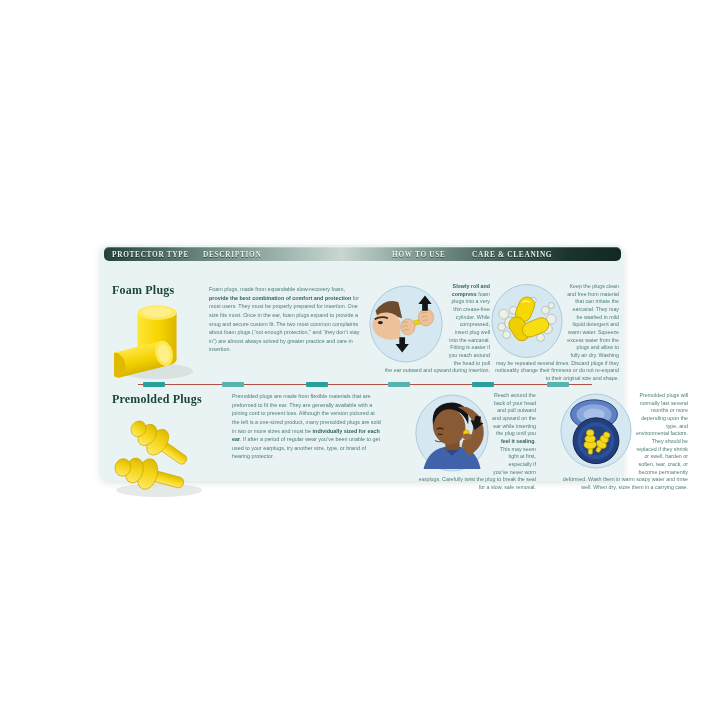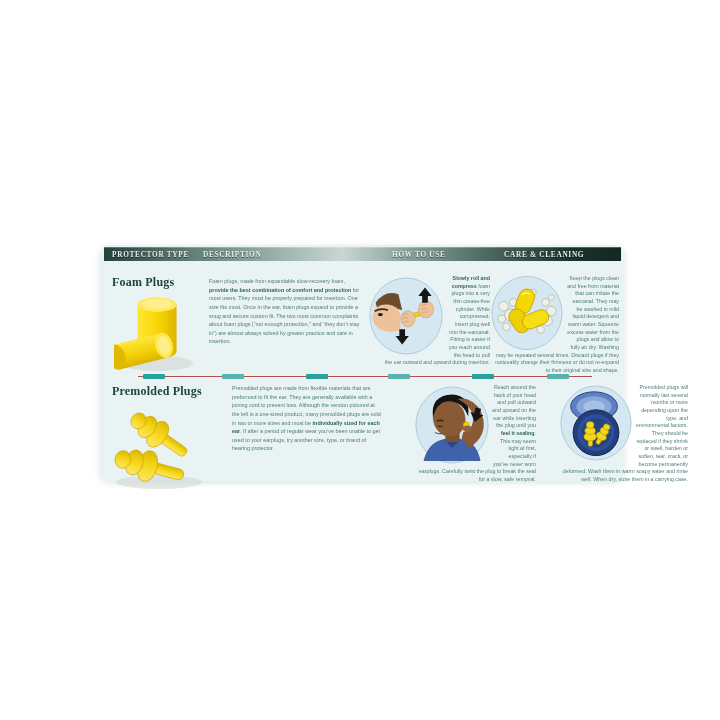--- a/index.html
+++ b/index.html
@@ -1,28 +1,28 @@
 <!DOCTYPE html>
 <html><head>
 <meta charset="utf-8">
 <style>
   html,body{margin:0;padding:0;}
   body{width:720px;height:720px;background:#ffffff;position:relative;overflow:hidden;
        font-family:"Liberation Sans",sans-serif;}
   .card{position:absolute;left:100px;top:245px;width:524px;height:236px;
         background:#e9f3f4;border-radius:9px;box-shadow:0 2px 7px rgba(70,100,95,.18);}
-  .header-bar{position:relative;margin:2px 3px 0 4px;height:13px;border-radius:0;
+  .header-bar{position:relative;margin:2px 3px 0 4px;height:13px;border-radius:5px;
         background:linear-gradient(to right,#24423c 0%,#5e7c74 16%,#aabfb9 38%,#c9d6d1 46%,
                    #8ba59e 58%,#46625a 76%,#1b332e 90%,#122822 100%);
         border-top:1px solid rgba(255,255,255,.25);}
   .hlabel{position:absolute;top:2px;font-family:"Liberation Serif",serif;font-weight:bold;
         font-size:7.3px;letter-spacing:.7px;color:#e9f1ee;text-shadow:0 .5px .5px rgba(0,0,0,.55);
         white-space:nowrap;}
-  .hl0{left:8px}.hl1{left:99px}.hl2{left:288px}.hl3{left:400px}
-  .rows{padding-top:10px;}
+  .hl0{left:8px}.hl1{left:99px}.hl2{left:288px}.hl3{left:368px}
+  .rows{padding-top:18px;}
   .trow{display:flex;padding:0 5px 0 8px;position:relative;}
   .r0{height:102px;} .r1{height:110px;gap:23px;}
   .col-type{width:99px;flex:none;overflow:visible;}
   .row-title{font-family:"Liberation Serif",serif;font-weight:bold;font-size:12px;
         color:#1c453b;padding:4px 0 1px 4px;letter-spacing:.2px;white-space:nowrap;}
   .col-desc{width:161px;flex:none;box-sizing:border-box;padding:6px 8px 0 2px;
         font-size:5.4px;line-height:1.6;color:#4d7e78;text-align:left;}
   .col-how{width:122px;flex:none;font-size:5.3px;line-height:1.45;color:#4d7e78;
         text-align:right;padding-top:4px;box-sizing:border-box;}
   .col-care{width:129px;flex:none;font-size:5.3px;line-height:1.45;color:#4d7e78;

